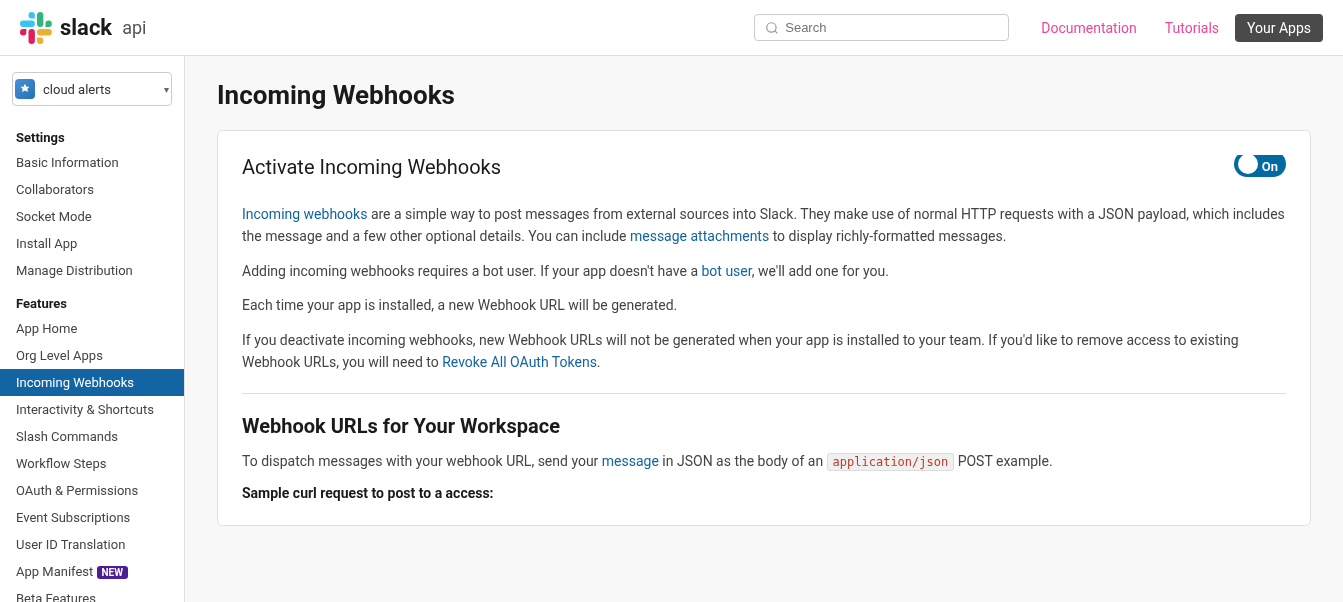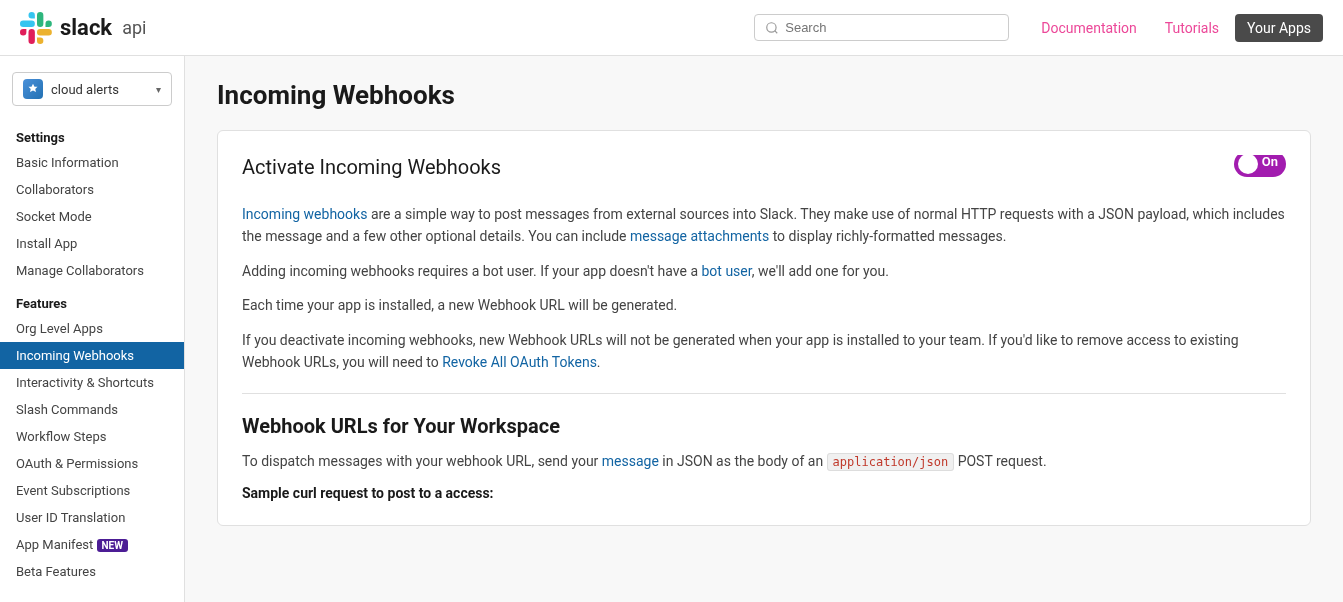--- a/index.html
+++ b/index.html
@@ -78,21 +78,21 @@
       border-right: 1px solid #e0e0e0;
       padding: 16px 0;
       overflow-y: auto;
       background: #fff;
     }
 
     .app-selector {
       display: flex;
       align-items: center;
       margin: 0 12px 16px 12px;
-      padding: 6px 10px;
+      padding: 6px 2px;
       border: 1px solid #ccc;
       border-radius: 4px;
       cursor: pointer;
       gap: 8px;
     }
     .app-selector-icon {
       width: 20px;
       height: 20px;
       background: linear-gradient(135deg, #4A90D9, #2271B3);
       border-radius: 4px;
@@ -174,22 +174,22 @@
       margin-bottom: 12px;
     }
 
     .toggle-container {
       float: right;
       margin-top: -4px;
     }
 
     .toggle {
       display: inline-flex;
-      align-items: flex-start;
-      background: #a21caf;
+      align-items: flex-end;
+      background: #0369a1;
       border-radius: 20px;
       padding: 3px 8px 3px 4px;
       gap: 4px;
       cursor: pointer;
     }
     .toggle-knob {
       width: 20px;
       height: 20px;
       background: #fff;
       border-radius: 50%;
@@ -285,23 +285,24 @@
       </div>
       <span class="app-selector-name">cloud alerts</span>
       <span class="app-selector-arrow">▾</span>
     </div>
 
     <div class="sidebar-section-title">Settings</div>
     <a class="sidebar-item">Basic Information</a>
     <a class="sidebar-item">Collaborators</a>
     <a class="sidebar-item">Socket Mode</a>
     <a class="sidebar-item">Install App</a>
-    <a class="sidebar-item">Manage Collaborators</a>
+    <a class="sidebar-item">Manage Distribution</a>
 
     <div class="sidebar-section-title">Features</div>
+    <a class="sidebar-item">App Home</a>
     <a class="sidebar-item">Org Level Apps</a>
     <a class="sidebar-item active">Incoming Webhooks</a>
     <a class="sidebar-item">Interactivity &amp; Shortcuts</a>
     <a class="sidebar-item">Slash Commands</a>
     <a class="sidebar-item">Workflow Steps</a>
     <a class="sidebar-item">OAuth &amp; Permissions</a>
     <a class="sidebar-item">Event Subscriptions</a>
     <a class="sidebar-item">User ID Translation</a>
     <a class="sidebar-item">
       <span>App Manifest</span>
@@ -341,21 +342,21 @@
           <span>If you deactivate incoming webhooks, new Webhook URLs will not be generated when your app is installed to your team. If you'd like to remove access to existing Webhook URLs, you will need to </span><a class="link" href="#">Revoke All OAuth Tokens</a><span>.</span>
         </p>
       </div>
 
       <hr class="divider">
 
       <div>
         <h2 class="card-section-title-2">Webhook URLs for Your Workspace</h2>
 
         <p class="card-text">
-          <span>To dispatch messages with your webhook URL, send your </span><a class="link" href="#">message</a><span> in JSON as the body of an </span><code class="inline-code">application/json</code><span> POST request.</span>
+          <span>To dispatch messages with your webhook URL, send your </span><a class="link" href="#">message</a><span> in JSON as the body of an </span><code class="inline-code">application/json</code><span> POST example.</span>
         </p>
 
 
         <p class="sample-curl-label">Sample curl request to post to a access:</p>
       </div>
     </div>
   </main>
 </div>
 
 </body></html>

